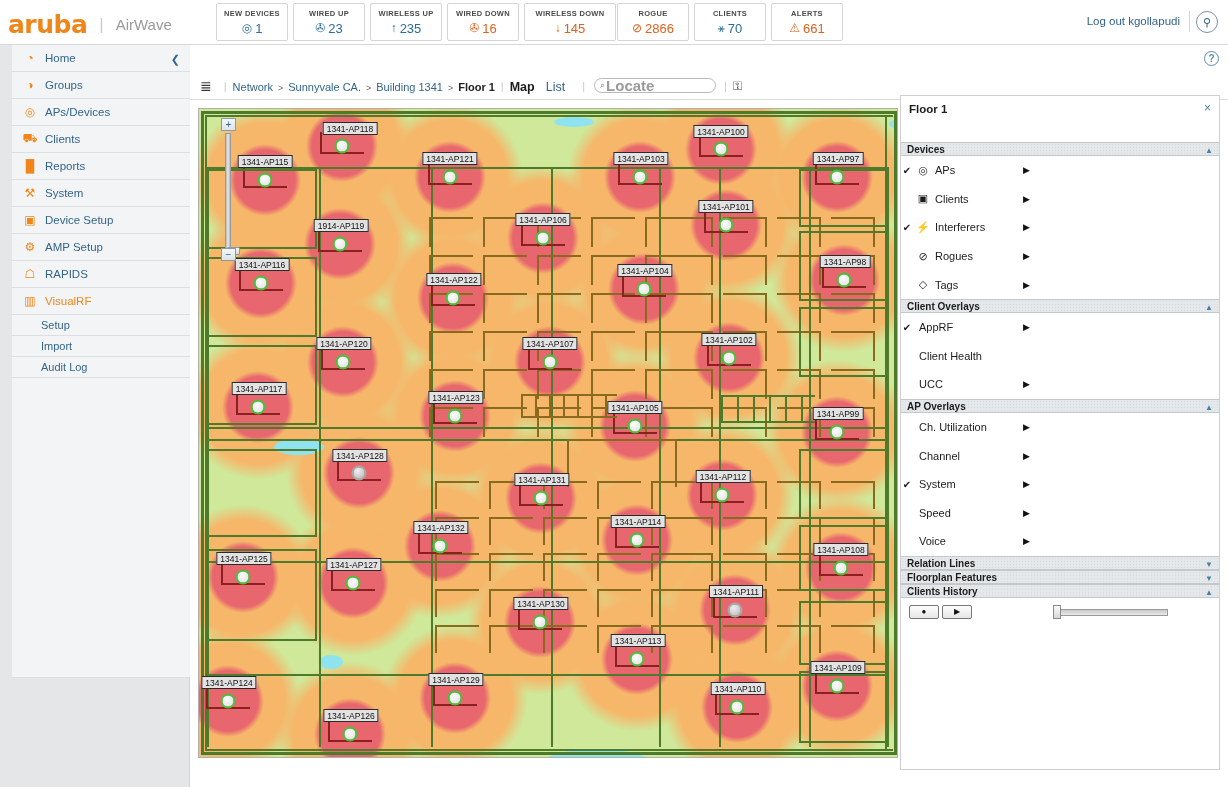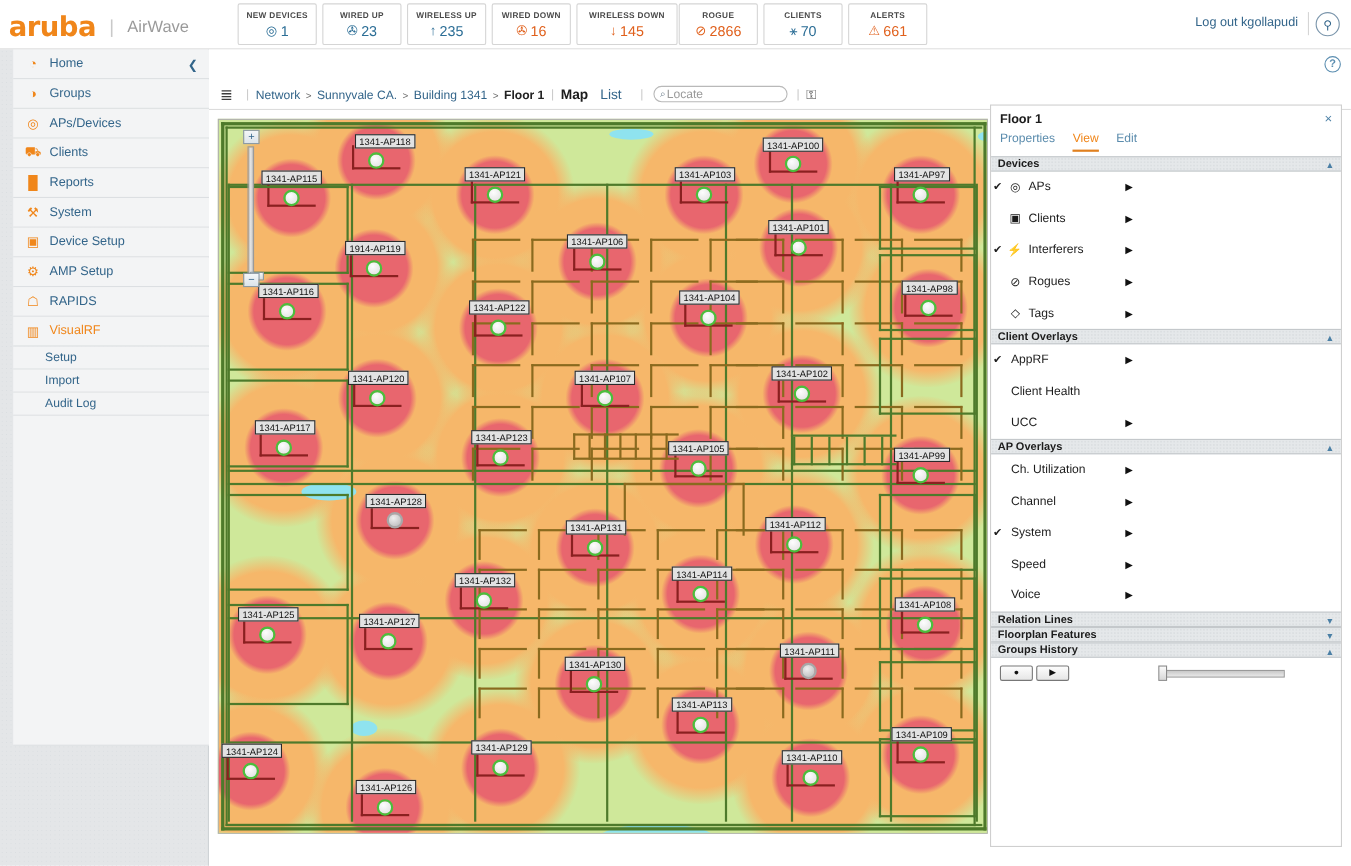--- a/index.html
+++ b/index.html
@@ -86,21 +86,21 @@
   .crumb { font-size: 11px; color: #33658a; cursor: pointer; }
   .crumb.cur { color: #222; font-weight: bold; cursor: default; }
   .crumb-gt { font-size: 9px; color: #6a6a6a; margin: 0 5px; }
   .vtab { font-size: 12.5px; color: #33658a; cursor: pointer; margin-right: 11px; }
   .vtab.on { color: #1c1c1c; font-weight: bold; }
   #locate-box {
     width: 122px; height: 15px; border: 1px solid #b9b9b9; border-radius: 8px;
     display: flex; align-items: center; padding-left: 5px; background: #fff;
   }
   #locate-ico { font-size: 9px; color: #6a7b8a; margin-right: 1px; }
-  #locate-ph { font-size: 11px; color: #9a9a9a; }
+  #locate-ph { font-size: 15px; color: #9a9a9a; font-weight: bold; }
   #lock-ico { font-size: 12px; color: #3b3b3b; cursor: pointer; }
   #help-ico {
     position: absolute; right: 9px; top: 6px; width: 15px; height: 15px; border-radius: 50%;
     border: 1.3px solid #5a8db0; color: #5a8db0; font-size: 10px; font-weight: bold;
     display: flex; align-items: center; justify-content: center; cursor: pointer;
   }
 
   
   #floorwrap {
     position: absolute; left: 8px; top: 63px; width: 700px; height: 650px;
@@ -851,25 +851,20 @@
       <div id="ztrack">
         <div id="zhandle"></div>
       </div>
       <div class="zbtn" id="zbtn-minus">−</div>
     </div>
   </div>
 
   <div id="panel">
     <div id="p-title">Floor 1</div>
     <div id="p-close">×</div>
-    <div id="p-tabs">
-        <span class="ptab">Properties</span>
-        <span class="ptab on">View</span>
-        <span class="ptab">Edit</span>
-      </div>
     <div id="p-body" style="position:absolute;left:0;top:46px;width:318px;">
         <div class="sec-head"><span>Devices</span><span class="sec-arr">▲</span></div>
         <div class="opt-row">
           <span class="opt-chk">✔</span>
           <span class="opt-ico">◎</span>
           <span class="opt-txt">APs</span>
           <span class="opt-tri">▶</span>
         </div>
         <div class="opt-row">
           <span class="opt-chk"></span>
@@ -931,21 +926,21 @@
           <span class="opt-txt">Speed</span>
           <span class="opt-tri">▶</span>
         </div>
         <div class="opt-row noico">
           <span class="opt-chk"></span>
           <span class="opt-txt">Voice</span>
           <span class="opt-tri">▶</span>
         </div>
         <div class="sec-head"><span>Relation Lines</span><span class="sec-arr">▼</span></div>
         <div class="sec-head"><span>Floorplan Features</span><span class="sec-arr">▼</span></div>
-        <div class="sec-head"><span>Groups History</span><span class="sec-arr">▲</span></div>
+        <div class="sec-head"><span>Clients History</span><span class="sec-arr">▲</span></div>
         <div id="hm-ctrls">
           <div class="hm-btn" style="left: 8px;">●</div>
           <div class="hm-btn" style="left: 41px;">▶</div>
           <div id="hm-slider"></div>
           <div id="hm-knob"></div>
         </div>
       </div>
   </div>
 
 </div>

